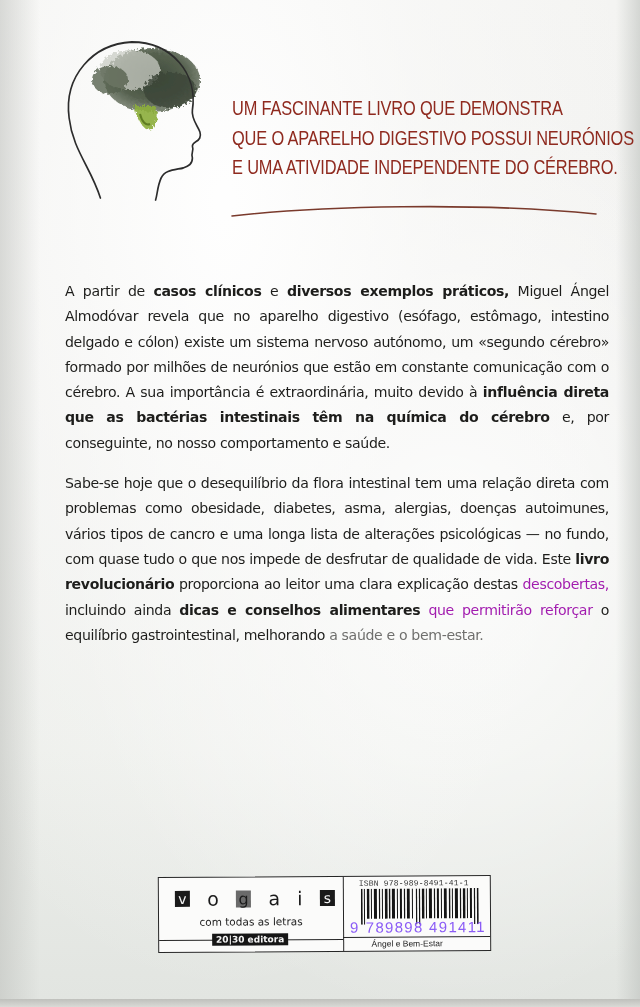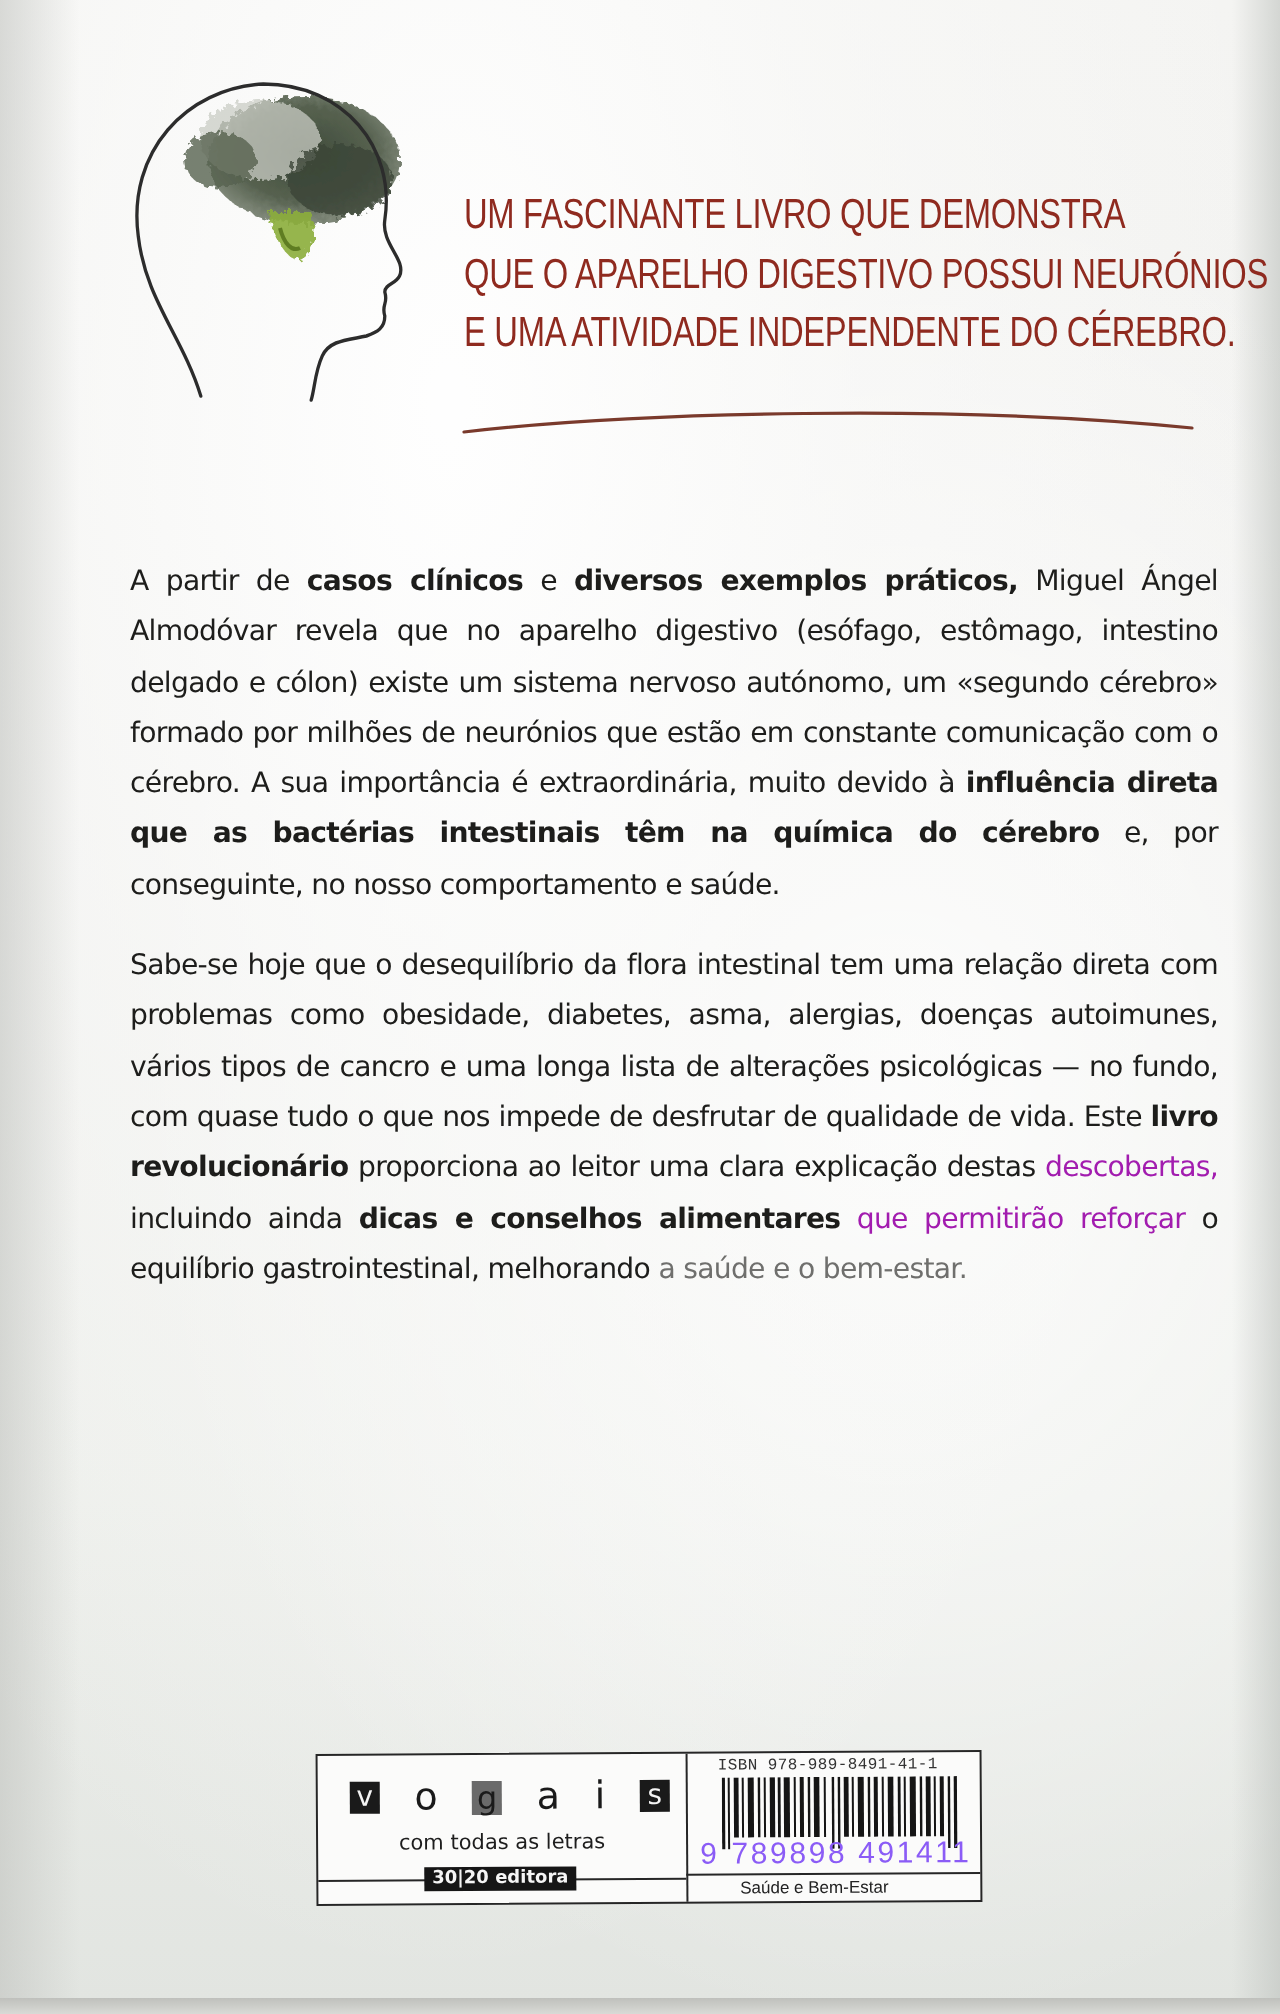--- a/index.html
+++ b/index.html
@@ -281,21 +281,21 @@
     <div class="logo-row">
       <span class="logo-letter boxed">v</span>
       <span class="logo-letter">o</span>
       <span class="logo-letter grey-box">g</span>
       <span class="logo-letter">a</span>
       <span class="logo-letter">i</span>
       <span class="logo-letter boxed">s</span>
     </div>
     <div class="slogan">com todas as letras</div>
     <div class="pub-divider"></div>
-    <div class="editora-badge">30|20 editora</div>
+    <div class="editora-badge">20|30 editora</div>
   </div>
   <div class="pub-right">
     <div class="isbn-text">ISBN 978-989-8491-41-1</div>
     <svg class="barcode" viewBox="0 0 118 36" preserveAspectRatio="none">
       <g fill="#151515">
         <rect x="0" y="0" width="1.6" height="36"></rect>
         <rect x="3" y="0" width="1" height="36"></rect>
         <rect x="6" y="0" width="2.4" height="30"></rect>
         <rect x="10" y="0" width="1" height="30"></rect>
         <rect x="13" y="0" width="3" height="30"></rect>
@@ -324,15 +324,15 @@
         <rect x="99" y="0" width="1.2" height="30"></rect>
         <rect x="102" y="0" width="2.4" height="30"></rect>
         <rect x="106" y="0" width="1" height="30"></rect>
         <rect x="109" y="0" width="2" height="30"></rect>
         <rect x="113" y="0" width="1.2" height="36"></rect>
         <rect x="116" y="0" width="1.6" height="36"></rect>
       </g>
     </svg>
     <div class="ean-digits"><span class="ean-first">9</span><span>789898 491411</span></div>
     <div class="category-divider"></div>
-    <div class="category-label">Saúde e Bem-Estar</div>
+    <div class="category-label">Ángel e Bem-Estar</div>
   </div>
 </div>
 
 </body></html>

